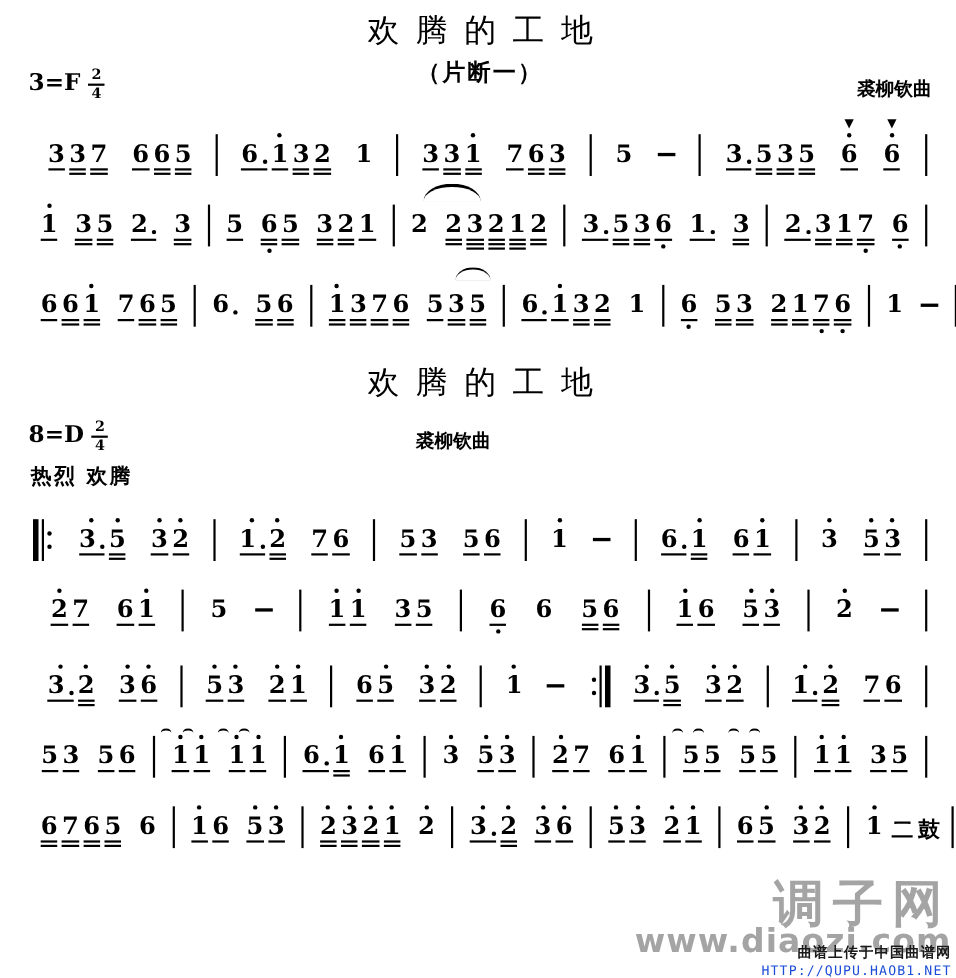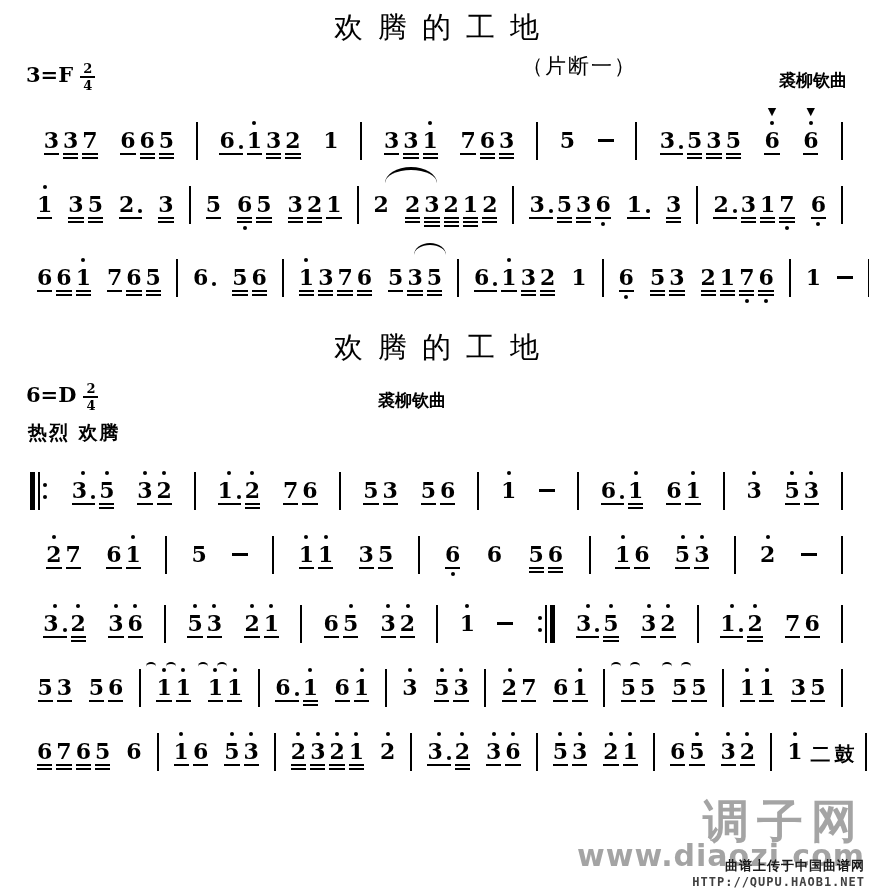--- a/index.html
+++ b/index.html
@@ -9,21 +9,21 @@
   .title{text-align:center;font-family:"DejaVu Serif",serif;font-size:29px;font-weight:400;
          letter-spacing:15px;padding-left:15px;}
   .sec2 .title{margin-top:22px;}
   .meta-row{display:flex;margin-top:2px;min-height:46px;}
   .key-col{width:210px;font-family:"DejaVu Serif",serif;font-weight:700;font-size:21px;
            display:flex;align-items:flex-start;padding-top:12px;}
   .frac{display:inline-flex;flex-direction:column;align-items:center;line-height:1;
         font-size:13px;margin-left:7px;margin-top:0;}
   .frac .ft{border-bottom:2px solid #000;padding:0 3px 1px;}
   .frac .fb{padding-top:1px;}
-  .subtitle{flex:1;text-align:right;font-size:21px;font-weight:400;letter-spacing:2px;padding-top:2px;}
+  .subtitle{flex:1;text-align:center;font-size:21px;font-weight:700;letter-spacing:2px;padding-top:2px;}
   .composer{width:210px;text-align:right;font-size:17px;font-weight:600;align-self:flex-end;padding-bottom:4px;}
   .tempo{font-size:19px;font-weight:700;letter-spacing:2px;margin:4px 0 0 2px;}
   .score{display:block;}
   .score-line{display:flex;align-items:flex-start;justify-content:space-between;margin-top:21px;}
   .measure{display:flex;justify-content:space-evenly;padding:0 3px;}
   .unit{display:flex;position:relative;margin:0 6px;}
   .note{display:flex;flex-direction:column;align-items:stretch;position:relative;padding:0 2px;}
   .hi{height:9px;display:flex;justify-content:center;align-items:flex-end;}
   .od{width:4px;height:4px;background:#000;border-radius:50%;margin-bottom:1px;}
   .dg{height:25px;display:flex;justify-content:center;align-items:flex-end;
@@ -46,21 +46,21 @@
   .bar .thin{width:2px;height:38px;background:#000;}
   .bar .thick{width:5px;height:38px;background:#000;}
   .bar .gap{width:3px;}
   .rdots{display:flex;flex-direction:column;justify-content:center;gap:8px;height:38px;margin:0 3px;}
   .rdots i{display:block;width:4px;height:4px;border-radius:50%;background:#000;}
   .scoretext{font-size:20px;font-weight:700;margin-top:13px;letter-spacing:4px;white-space:nowrap;}
   .wm{position:absolute;right:4px;bottom:0;text-align:right;pointer-events:none;}
   .wm-brand{font-size:46px;font-weight:700;color:rgba(148,148,148,0.85);letter-spacing:8px;line-height:1.05;margin-top:42px;}
   .wm-url{font-size:30px;font-weight:700;color:rgba(148,148,148,0.85);letter-spacing:1px;line-height:1.0;margin-top:-4px;}
   .wm-note{font-size:13px;color:#1a1a1a;font-weight:700;margin-top:-14px;letter-spacing:1px;}
-  .wm-site{font-size:12px;color:#404040;font-weight:700;font-family:"DejaVu Sans Mono",monospace;letter-spacing:1px;}
+  .wm-site{font-size:12px;color:#1d4ed8;font-weight:400;font-family:"DejaVu Sans Mono",monospace;letter-spacing:1px;}
 </style>
 </head>
 <body>
 
 <div class="sheet">
 
   <div class="sec1">
     <div class="title">欢腾的工地</div>
     <div class="meta-row">
       <div class="key-col">
@@ -912,21 +912,21 @@
             <div class="thin"></div>
           </div>
         </div>
       </div>
   </div>
 
   <div class="sec2">
     <div class="title">欢腾的工地</div>
     <div class="meta-row">
       <div class="key-col">
-        <span>6=D</span>
+        <span>8=D</span>
         <span class="frac">
           <span class="ft">2</span>
           <span class="fb">4</span>
         </span>
       </div>
       <div class="composer">裘柳钦曲</div>
     </div>
     <div class="tempo">热烈  欢腾</div>
     <div class="score">
         <div class="score-line">

